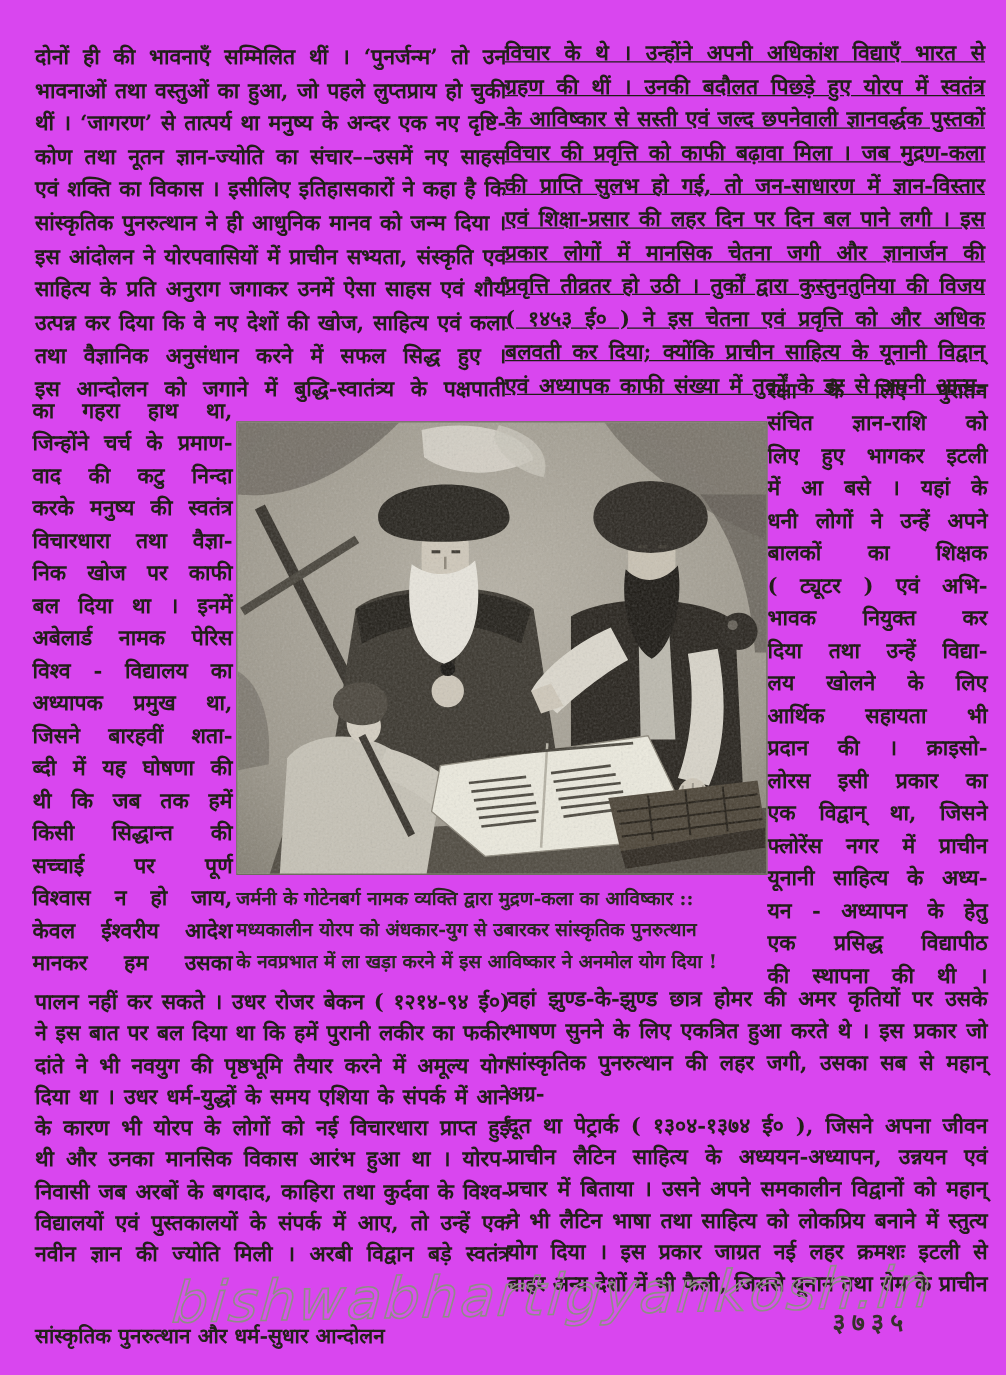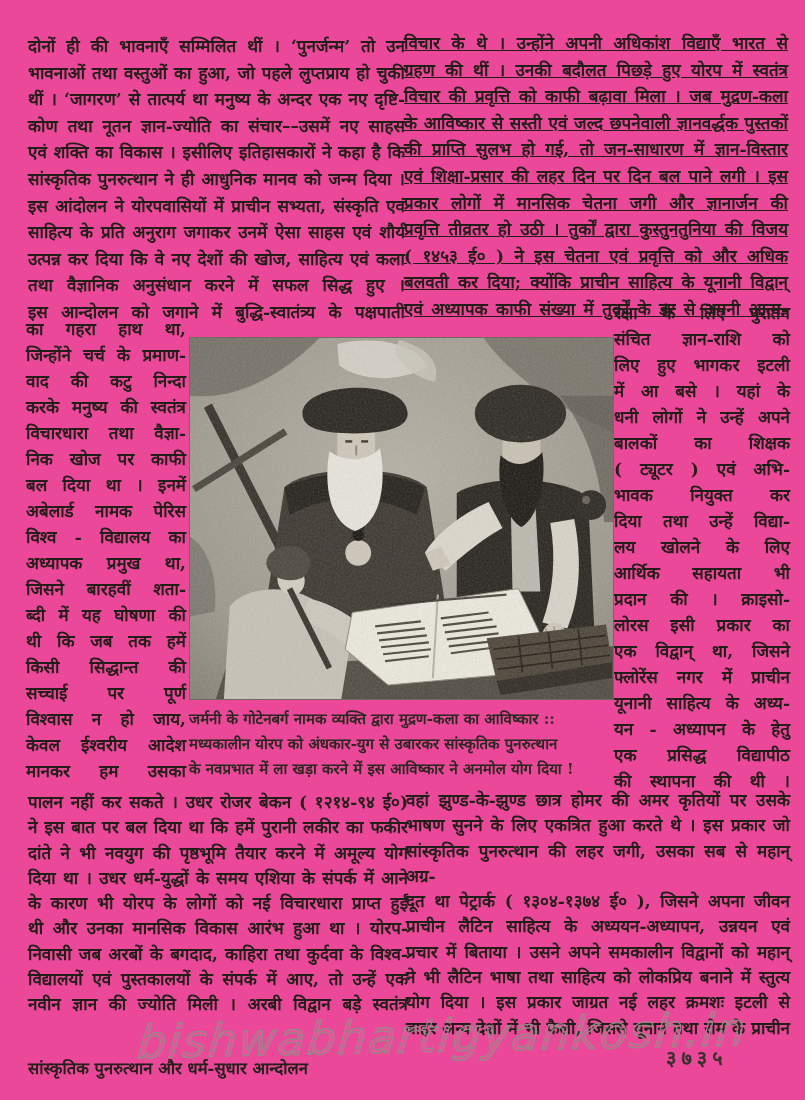--- a/index.html
+++ b/index.html
@@ -4,21 +4,21 @@
 <style>
   html,body{margin:0;padding:0;}
   body{
     width:805px;height:1100px;
     background:#f4f2ec;
     font-family:"DejaVu Serif","Liberation Serif",serif;
     overflow:hidden;
   }
   #page{
     position:relative;width:805px;height:1100px;
-    background:#ec4899;
+    background:#d946ef;
     color:#201d18;
   }
   .col{position:absolute;}
   .line{
     text-align:justify;text-align-last:justify;
     font-size:17px;line-height:26.6px;font-weight:600;
     color:#221f19;
   }
   .narrow .line{line-height:26px;}
   .bottom .line{line-height:25.3px;}
@@ -75,22 +75,22 @@
       <div class="line">सांस्कृतिक पुनरुत्थान ने ही आधुनिक मानव को जन्म दिया ।</div>
       <div class="line">इस आंदोलन ने योरपवासियों में प्राचीन सभ्यता, संस्कृति एवं</div>
       <div class="line">साहित्य के प्रति अनुराग जगाकर उनमें ऐसा साहस एवं शौर्य</div>
       <div class="line">उत्पन्न कर दिया कि वे नए देशों की खोज, साहित्य एवं कला</div>
       <div class="line">तथा वैज्ञानिक अनुसंधान करने में सफल सिद्ध हुए ।</div>
       <div class="line">  इस आन्दोलन को जगाने में बुद्धि-स्वातंत्र्य के पक्षपाती</div>
     </div>
   <div class="col top-right">
       <div class="line">विचार के थे । उन्होंने अपनी अधिकांश विद्याएँ भारत से</div>
       <div class="line">ग्रहण की थीं । उनकी बदौलत पिछड़े हुए योरप में स्वतंत्र</div>
+      <div class="line">के आविष्कार से सस्ती एवं जल्द छपनेवाली ज्ञानवर्द्धक पुस्तकों</div>
       <div class="line">विचार की प्रवृत्ति को काफी बढ़ावा मिला । जब मुद्रण-कला</div>
-      <div class="line">के आविष्कार से सस्ती एवं जल्द छपनेवाली ज्ञानवर्द्धक पुस्तकों</div>
       <div class="line">की प्राप्ति सुलभ हो गई, तो जन-साधारण में ज्ञान-विस्तार</div>
       <div class="line">एवं शिक्षा-प्रसार की लहर दिन पर दिन बल पाने लगी । इस</div>
       <div class="line">प्रकार लोगों में मानसिक चेतना जगी और ज्ञानार्जन की</div>
       <div class="line">प्रवृत्ति तीव्रतर हो उठी । तुर्कों द्वारा कुस्तुनतुनिया की विजय</div>
       <div class="line">( १४५३ ई० ) ने इस चेतना एवं प्रवृत्ति को और अधिक</div>
       <div class="line">बलवती कर दिया; क्योंकि प्राचीन साहित्य के यूनानी विद्वान्</div>
       <div class="line">एवं अध्यापक काफी संख्या में तुर्कों के डर से अपनी आत्म-</div>
     </div>
 
   <div class="col narrow mid-left">

